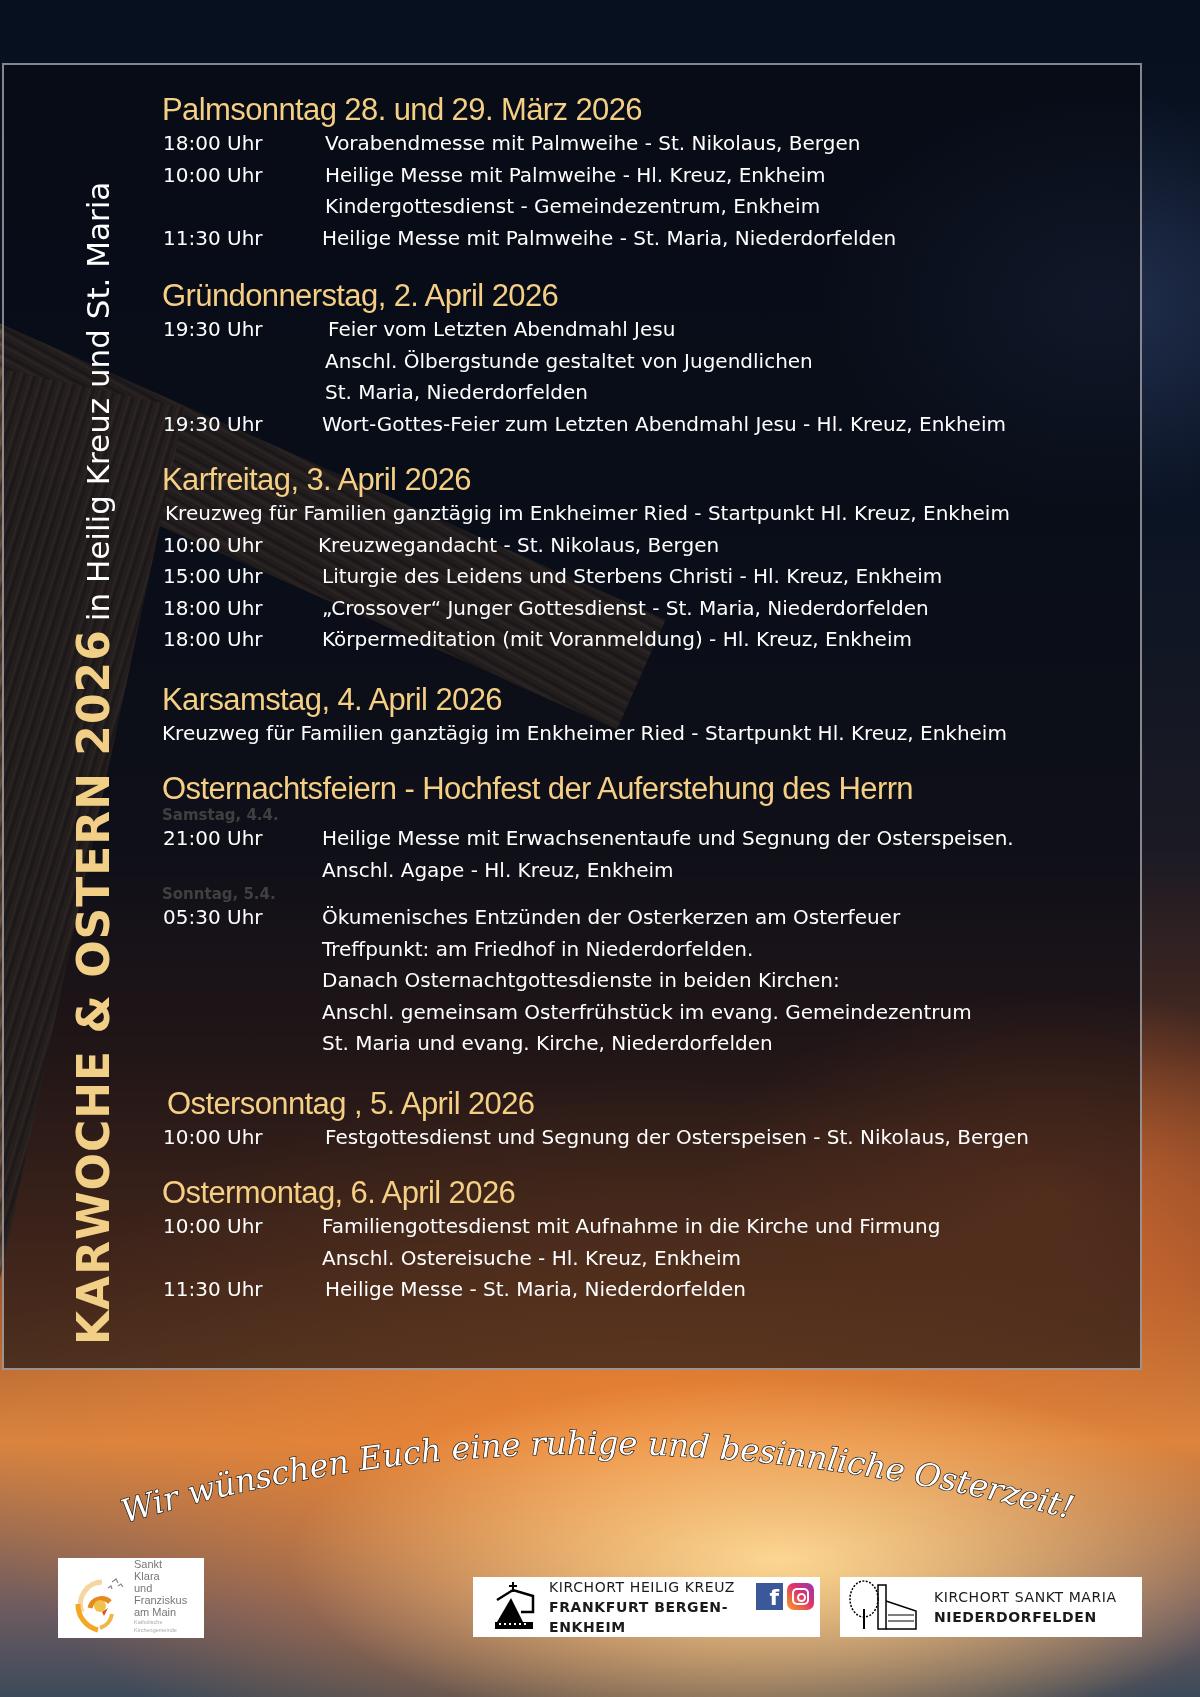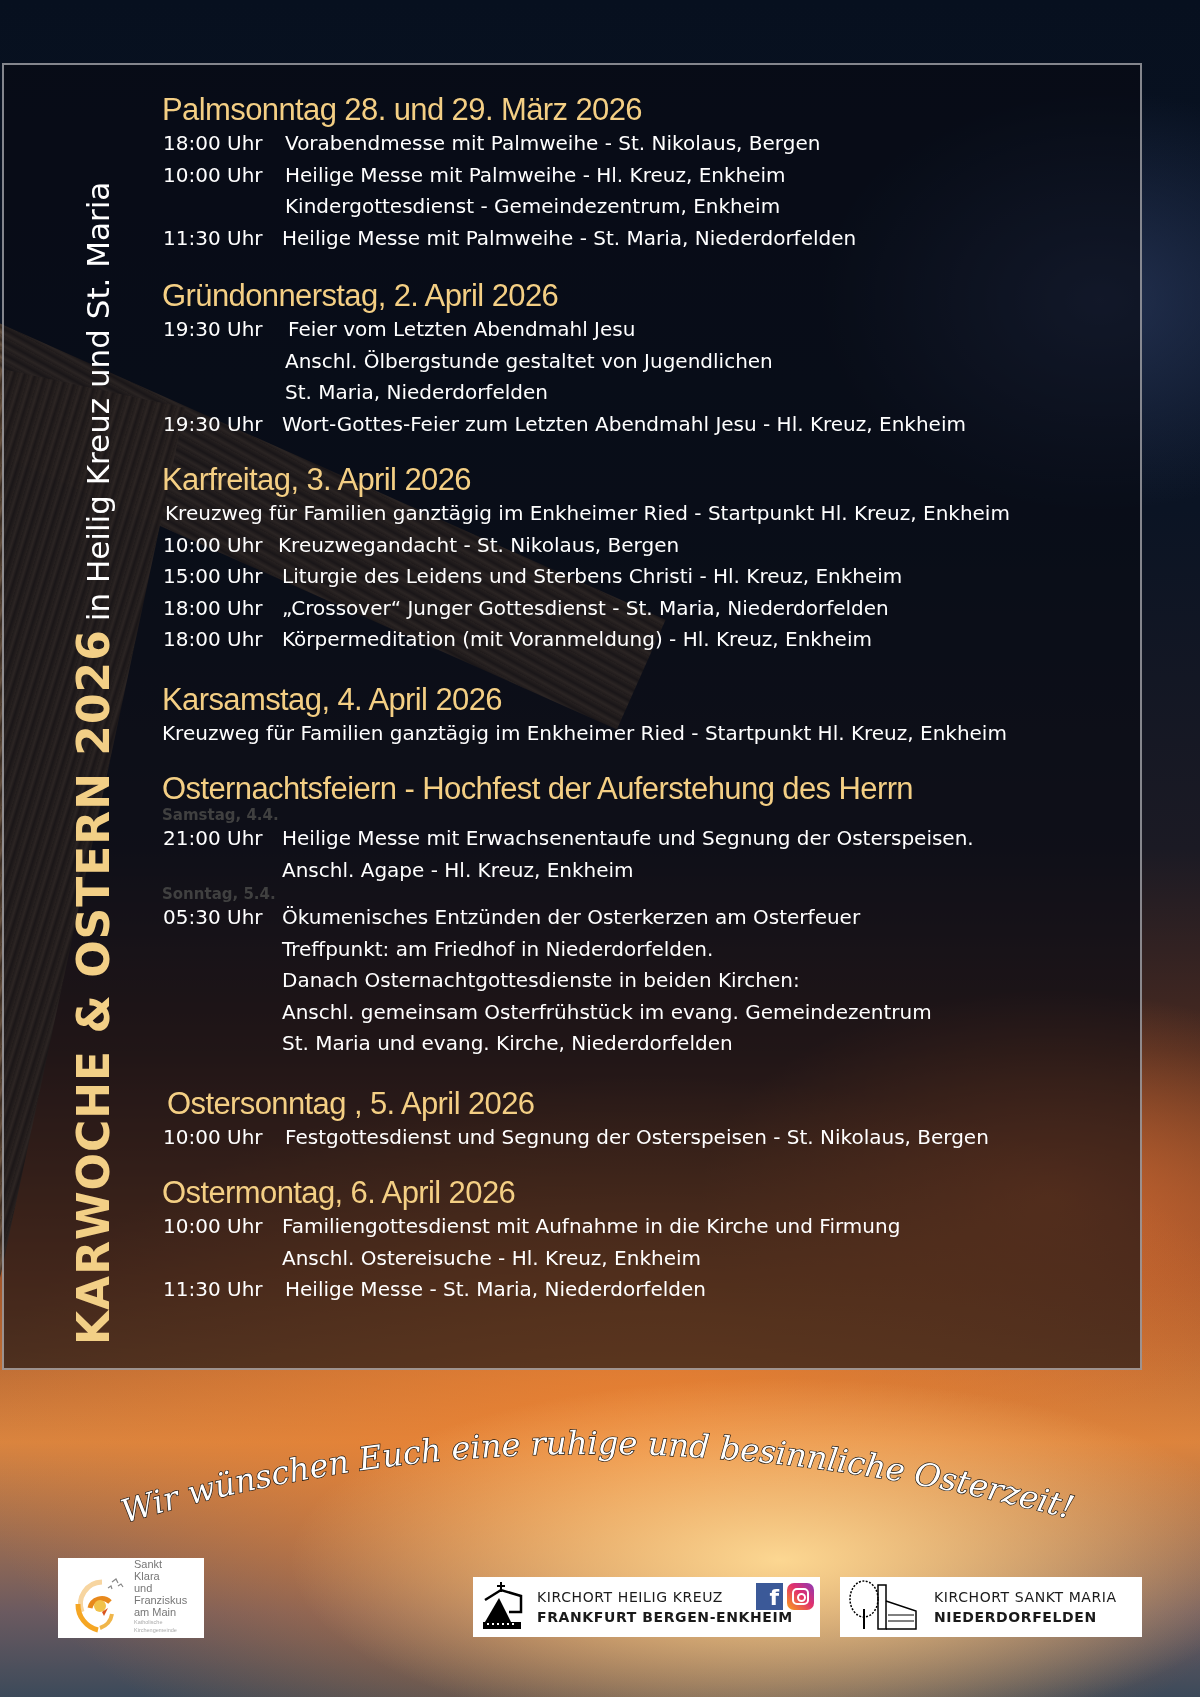--- a/index.html
+++ b/index.html
@@ -41,38 +41,38 @@
   }
   .side-title .small {
     font-family:"DejaVu Sans", sans-serif; font-size:31px; color:#ffffff; margin-left:8px;
   }
   .content { position:absolute; left:163px; top:92px; width:960px; }
   .section { margin-bottom:22px; }
   .heading {
     font-family:"Liberation Sans", sans-serif; color:#f4cf84;
     font-size:31px; line-height:36px; letter-spacing:-0.6px; margin-left:-1px;
   }
-  .row { display:flex; color:#ffffff; font-family:"DejaVu Sans", sans-serif; font-size:20px; line-height:31.5px; }
+  .row { display:flex; color:#ffffff; font-family:"DejaVu Sans", sans-serif; font-size:20px; line-height:31.5px;gap:40px; }
   .row .time { width:122px; flex:none; white-space:nowrap; }
   .row .text { white-space:nowrap; }
   .row.full .text { margin-left:2px; }
   .daylabel { font-family:"DejaVu Sans", sans-serif; font-weight:bold; color:#404040; font-size:15px; line-height:16px; margin-left:-1px; }
   .greeting {
     position:absolute; left:100px; top:1405px; width:1000px; height:130px;
   }
   .greeting svg text {
     font-family:"DejaVu Serif", serif; font-style:italic; font-size:32px;
     fill:#ffffff; stroke:#111; stroke-width:1.3px; paint-order:stroke;
   }
   .logo-box { position:absolute; background:#ffffff; box-sizing:border-box; }
   .logo1 { left:58px; top:1558px; width:146px; height:80px; display:flex; align-items:flex-end; padding:4px 14px; }
   .logo1 .emblem { width:58px; height:62px; flex:none; position:relative; }
   .logo1 .names { margin-left:4px; font-family:"Liberation Sans", sans-serif; color:#777; font-size:11px; line-height:12px; }
   .logo1 .names .sub { font-size:5.5px; color:#aaa; line-height:8px; }
-  .logo2 { left:473px; top:1577px; width:347px; height:60px; display:flex; align-items:center; padding:0 8px; }
+  .logo2 { left:473px; top:1577px; width:347px; height:60px; display:flex; align-items:center; padding:0 20px; }
   .logo3 { left:840px; top:1577px; width:302px; height:60px; display:flex; align-items:center; padding:8px 8px; }
   .church-lines { font-family:"DejaVu Sans", sans-serif; color:#1a1a1a; margin-left:12px; }
   .church-lines .l1 { font-size:14px; letter-spacing:0.6px; line-height:20px; }
   .church-lines .l2 { font-size:14px; font-weight:bold; letter-spacing:0.6px; line-height:20px; }
   .social { display:flex; gap:4px; position:absolute; right:6px; top:6px; }
   .fb { width:27px; height:27px; background:#3b5998; color:#fff; font-family:"DejaVu Sans", sans-serif; font-weight:bold; font-size:22px; display:flex; align-items:flex-end; justify-content:flex-end; padding-right:4px; box-sizing:border-box; line-height:24px; }
   .ig { width:27px; height:27px; border-radius:7px; background:linear-gradient(45deg,#f9a11b,#e1306c 55%,#8a3ab9); position:relative; }
   .ig::before { content:""; position:absolute; left:5px; top:5px; width:13px; height:13px; border:2.5px solid #fff; border-radius:5px; }
   .ig::after { content:""; position:absolute; left:10px; top:10px; width:5px; height:5px; border:2px solid #fff; border-radius:50%; }
 </style>

